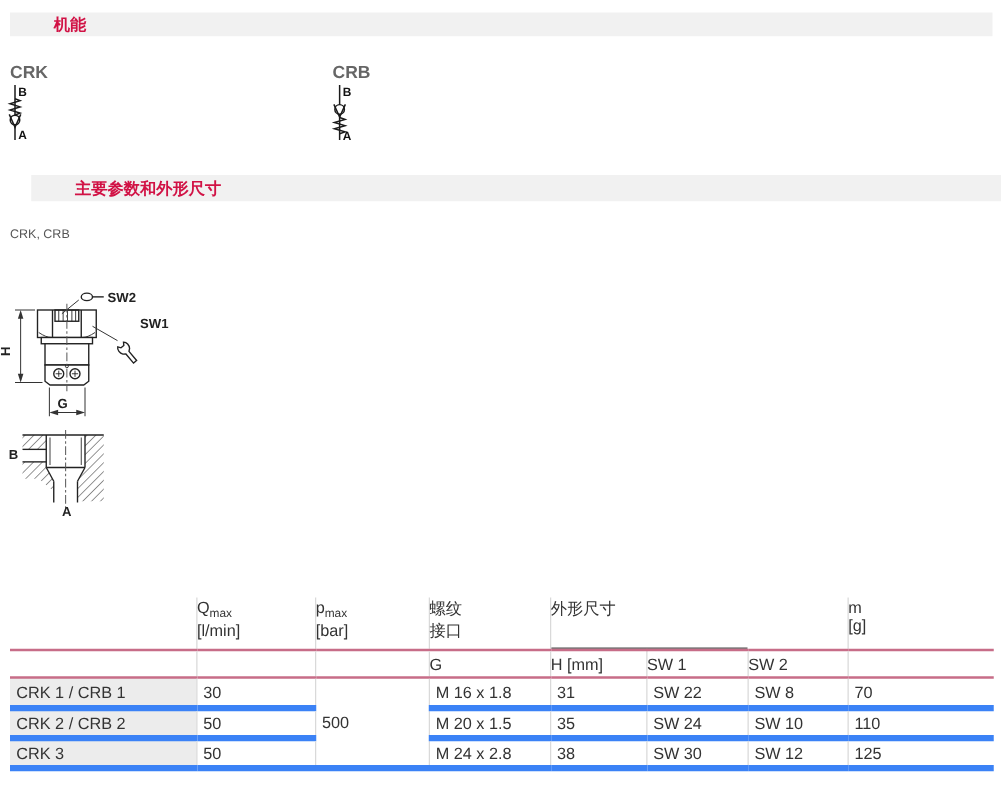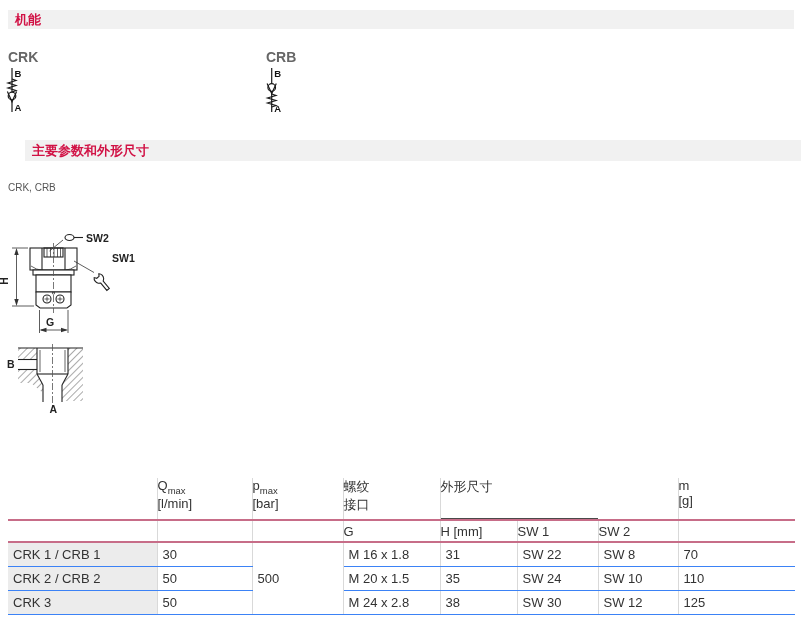--- a/index.html
+++ b/index.html
@@ -1,20 +1,20 @@
 <!DOCTYPE html>
 <html><head>
 <meta charset="utf-8">
 <style>
   html,body{margin:0;padding:0;background:#fff;}
   #page{position:relative;width:801px;height:628px;background:#fff;overflow:hidden;
         font-family:"Liberation Sans",sans-serif;color:#333;}
   .band{position:absolute;left:8px;width:786px;background:#f1f1f1;
         font-size:13px;font-weight:bold;color:#d11245;}
-  .band span{display:inline-block;padding-left:7px;}
+  .band span{display:inline-block;padding-left:35px;}
   #band-function{top:10px;height:19px;line-height:19px;}
   #band-specs{top:140px;height:21px;line-height:21px;margin-left:17px;}
   .model-label{position:absolute;font-size:14px;color:#666;font-weight:bold;}
   #crk-label{left:8px;top:49px;}
   #crb-label{left:266px;top:49px;}
   #models-subtitle{position:absolute;left:8px;top:182px;font-size:10px;color:#555;}
   svg{position:absolute;overflow:visible;}
   .sym-line{stroke:#1a1a1a;stroke-width:1.2;fill:none;}
   .sym-text{font-size:9.5px;font-weight:bold;fill:#111;}
   .dwg-line{stroke:#222;stroke-width:1.1;fill:none;}
@@ -30,21 +30,21 @@
   #spec-table th{font-weight:normal;text-align:left;}
   #spec-table th,#spec-table td{padding:0;box-sizing:border-box;margin-left:25px;}
   .h1 th{height:42px;vertical-align:top;padding:3px 0 0 5px;
          border-bottom:2px solid #c76d88;}
   .h1 th sub{font-size:9.5px;}
   .h1 th.group{box-shadow:inset 0 -1px 0 #4a4a4a;}
   .h2 th{height:22px;vertical-align:middle;padding:1px 0 2px 5px;
          border-bottom:2px solid #c76d88;}
   .br{border-right:1px solid #d9d9d9;}
   #spec-table td{height:24px;vertical-align:middle;padding:2px 16px 2px 5px;
-                 border-bottom:1px solid #3b82f6;}
+                 border-bottom:5px solid #3b82f6;}
   td.rowlabel{background:#ececec;border-bottom:1px solid #f9f9f9;}
   td.merged{vertical-align:top;padding-top:4px;}
 </style>
 </head>
 <body>
 
 <div id="page">
 
   <div class="band" id="band-function">
     <span>机能</span>

